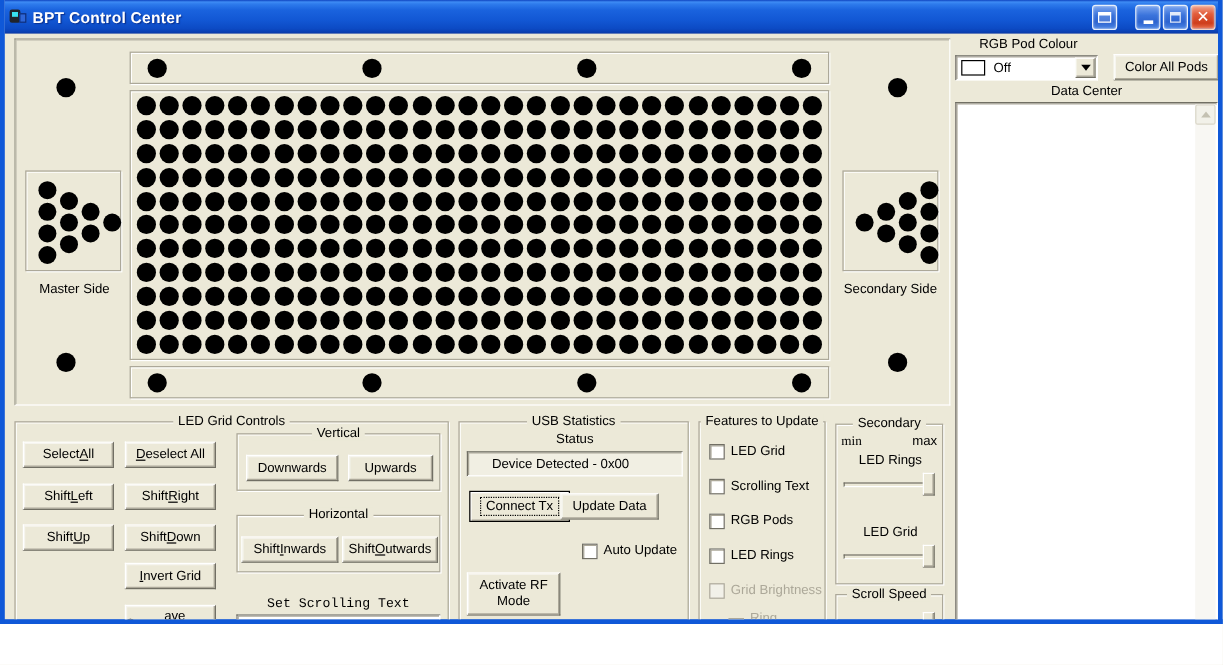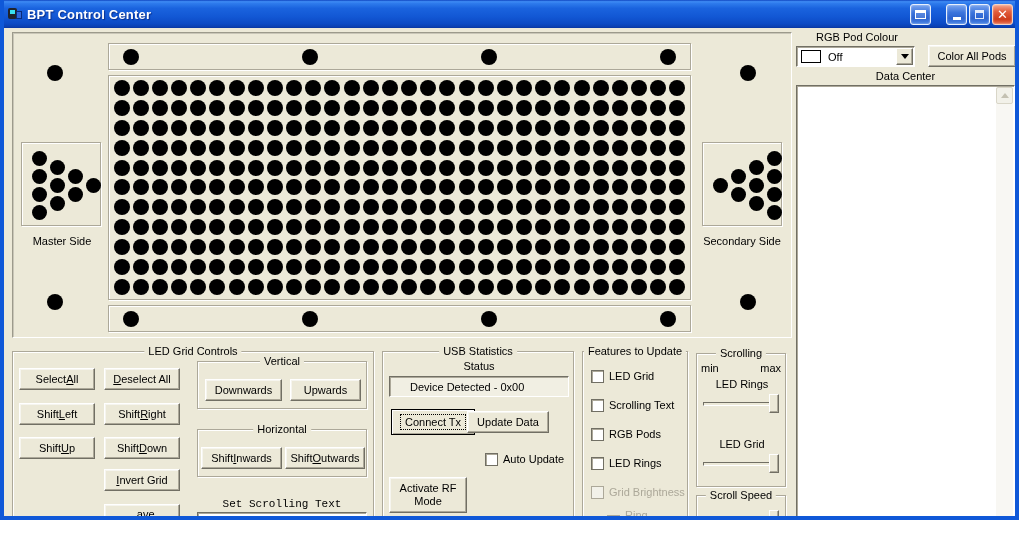--- a/index.html
+++ b/index.html
@@ -575,22 +575,22 @@
       <span class="checkbox"></span>
         <span>Grid Brightness</span>
       </div>
     <div class="check-row disabled" style="left:8px; top:162px;padding-left:16px;">
       <span class="checkbox"></span>
         <span>Ring Brightness</span>
       </div>
   </div>
 
   <div class="group" style="left:692px; top:353px; width:90px; height:134px;">
-    <span class="legend">Scrolling</span>
-    <div class="label" style="left:4px; top:8px;">min</div>
+    <span class="legend">Secondary</span>
+    <div class="label" style="left:4px; top:8px;font-family:Liberation Serif, serif;">min</div>
     <div class="label" style="right:4px; top:8px;">max</div>
     <div class="label center" style="left:0; top:24px; width:90px;">LED Rings</div>
     <div class="slider" style="left:6px; top:40px; width:76px;">
       <div class="track"></div>
       <div class="thumb"></div>
     </div>
     <div class="label center" style="left:0; top:84px; width:90px;">LED Grid</div>
     <div class="slider" style="left:6px; top:100px; width:76px;">
       <div class="track"></div>
       <div class="thumb"></div>

